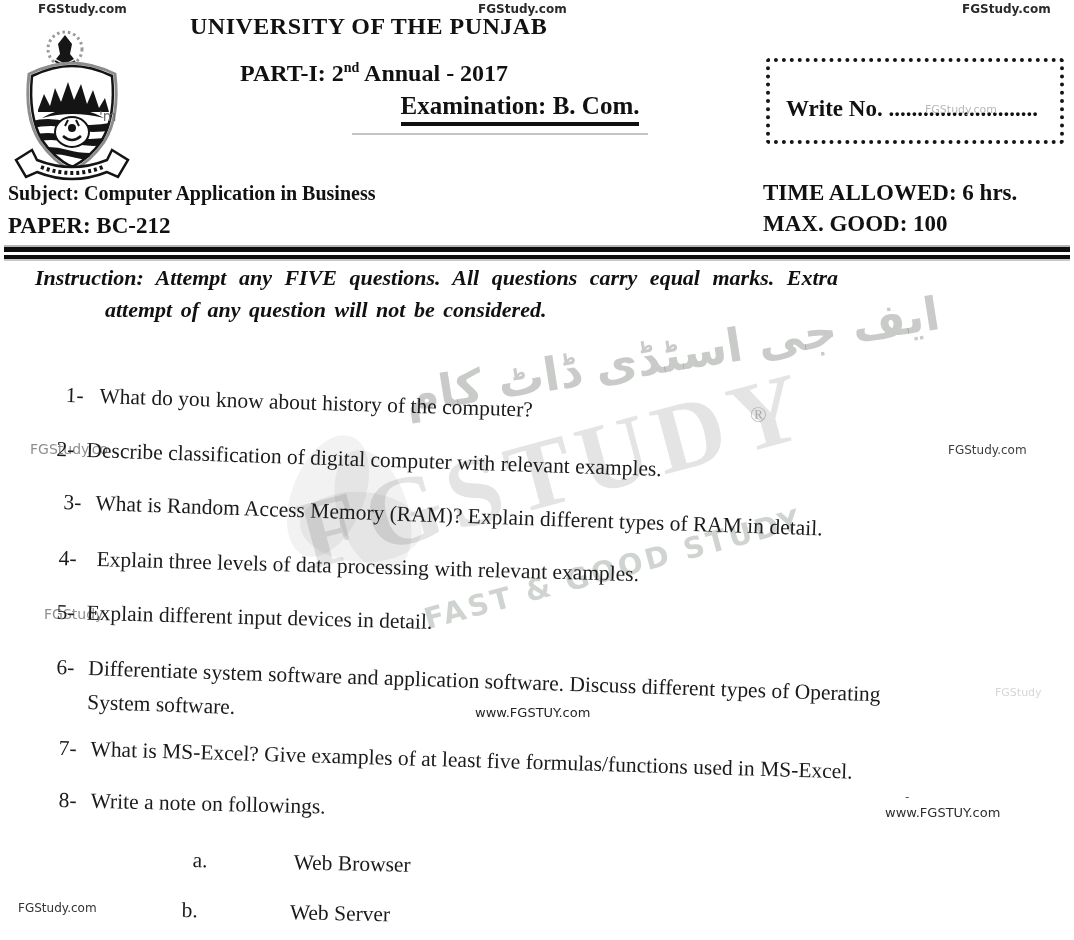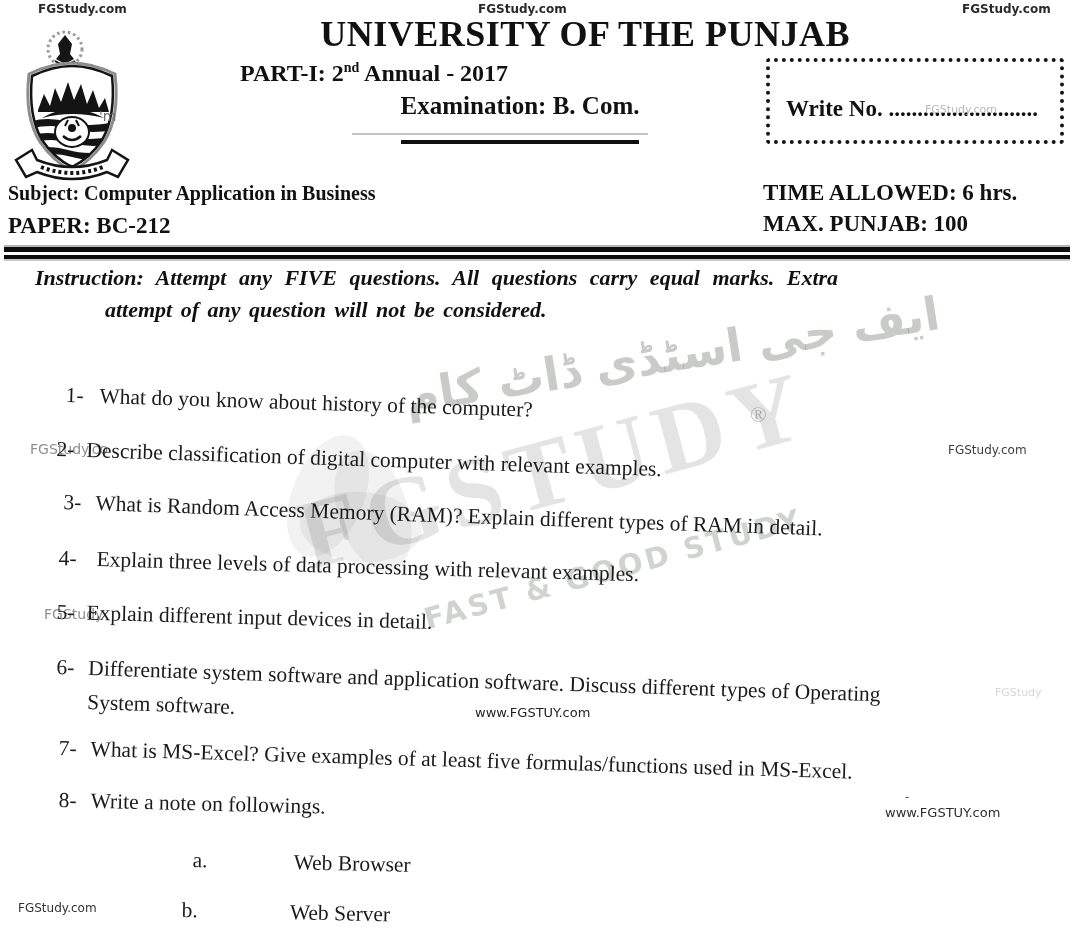--- a/index.html
+++ b/index.html
@@ -6,25 +6,25 @@
   #page{
     position:relative; width:1074px; height:940px; background:#ffffff;
     overflow:hidden; font-family:"Liberation Serif","DejaVu Serif",serif; color:#111;
     margin:0 auto;
   }
   .abs{position:absolute;}
   
   .wm-small{font-family:"DejaVu Sans",sans-serif; font-size:12px; font-weight:bold; color:#2a2a2a;}
   .wm-faint{font-family:"DejaVu Sans",sans-serif; color:#b9b9b9;}
   
-  .title{left:190px; top:13px; width:660px; text-align:right; font-size:36px; font-weight:bold; letter-spacing:.5px; white-space:nowrap;}
+  .title{left:190px; top:13px; width:660px; text-align:left; font-size:24px; font-weight:bold; letter-spacing:.5px; white-space:nowrap;}
   .part-line{left:240px; top:60px; width:560px; text-align:left; font-size:24px; font-weight:bold; white-space:nowrap;}
   .part-line sup{font-size:14px;}
   .exam-line{left:240px; top:92px; width:560px; text-align:center; font-size:25px; font-weight:bold; white-space:nowrap;}
-  .exam-line .u{border-bottom:4px solid #101010; padding-bottom:21px;}
+  .exam-line .u{border-bottom:4px solid #101010; padding-bottom:3px;}
   .exam-underline2{left:352px; top:133px; width:296px; height:2px; background:#c4c4c4;}
   .rollbox{left:766px; top:58px; width:290px; height:78px; border:4px dotted #151515; border-radius:4px;}
   .rolltext{left:786px; top:96px; font-size:23px; font-weight:bold; white-space:nowrap;}
   .subject{left:8px;  top:182px; font-size:20px; font-weight:bold; white-space:nowrap;}
   .time{left:763px; top:180px; font-size:23px; font-weight:bold; white-space:nowrap;}
   .paper{left:8px;  top:213px; font-size:23px; font-weight:bold; white-space:nowrap;}
   .marks{left:763px; top:211px; font-size:23px; font-weight:bold; white-space:nowrap;}
   .rule{left:4px; top:247px; width:1066px;}
   .rule .l1{height:5px; background:#0e0e0e; box-shadow:0 -2px 0 rgba(120,120,120,.55);}
   .rule .l2{height:4px; background:#0e0e0e; margin-top:3px; box-shadow:0 2px 0 rgba(150,150,150,.5);}
@@ -101,21 +101,21 @@
   </div>
   <div class="abs exam-underline2"></div>
 
   <div class="abs rollbox"></div>
   <div class="abs rolltext">Write No. ..........................</div>
   <div class="abs wm-faint" style="left:925px; top:103px; font-size:11px;">FGStudy.com</div>
 
   <div class="abs subject">Subject: Computer Application in Business</div>
   <div class="abs time">TIME ALLOWED: 6 hrs.</div>
   <div class="abs paper">PAPER: BC-212</div>
-  <div class="abs marks">MAX. PUNJAB: 100</div>
+  <div class="abs marks">MAX. GOOD: 100</div>
 
   <div class="abs rule">
     <div class="l1"></div>
       <div class="l2"></div>
   </div>
 
   <div class="abs instr2">attempt of any question will not be considered.</div>
   <div class="abs instr1">Instruction: Attempt any FIVE questions. All questions carry equal marks. Extra</div>
 
   <div class="abs blob" style="left:292px; top:432px; width:72px; height:128px; transform:rotate(22deg);"></div>

